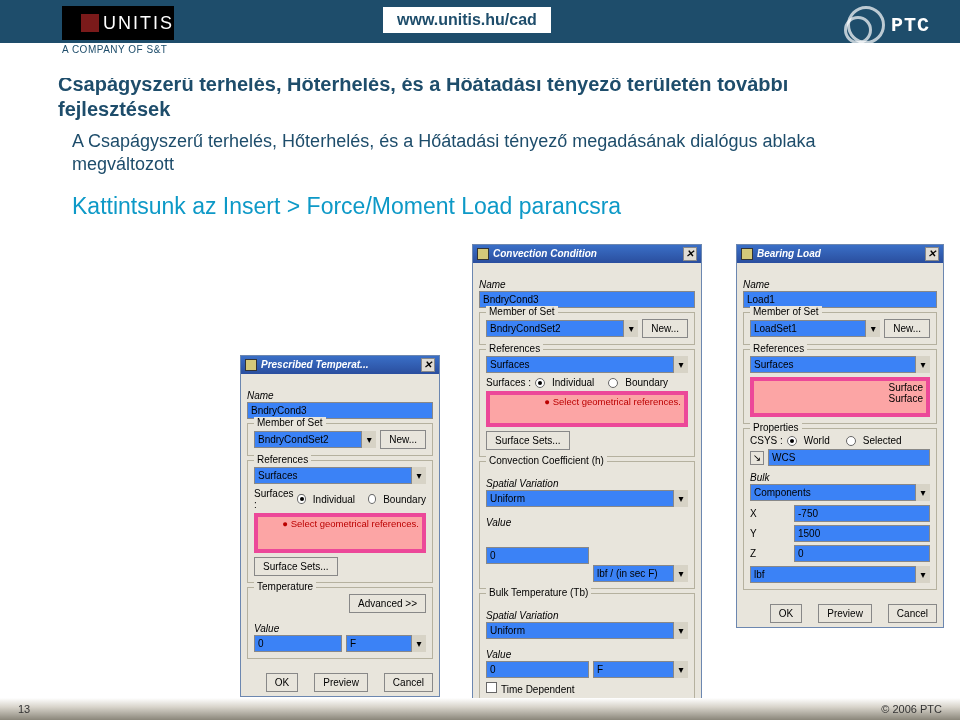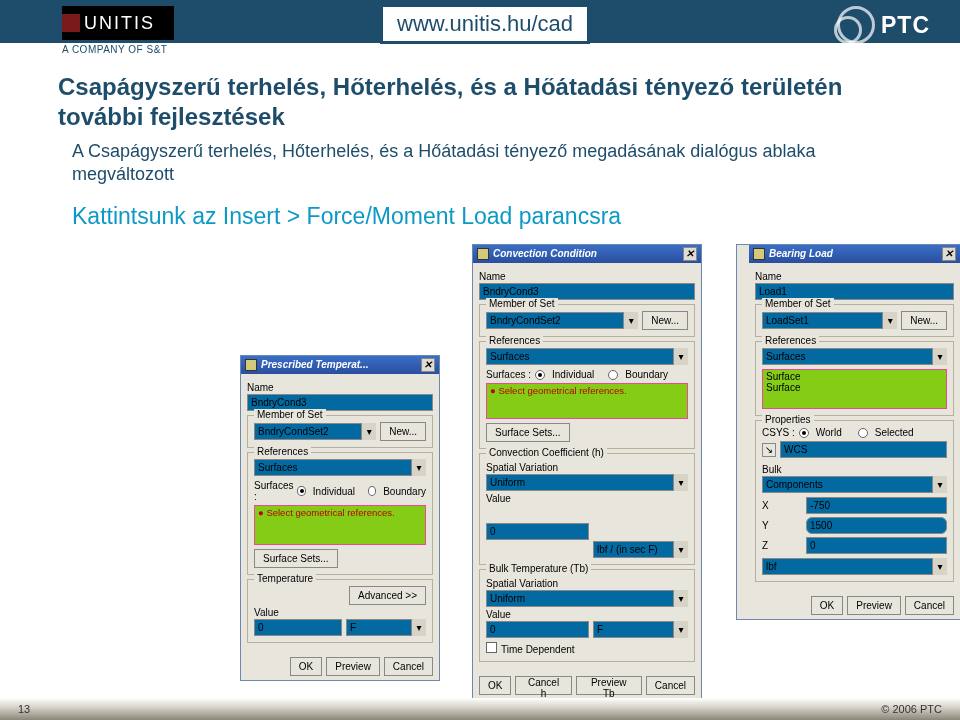--- a/index.html
+++ b/index.html
@@ -1,54 +1,54 @@
 <!DOCTYPE html>
 <html><head>
 <meta charset="utf-8">
 <style>
   * { box-sizing: border-box; margin: 0; padding: 0; }
   body { width: 960px; height: 720px; font-family: Arial, sans-serif; background: #fff; position: relative; }
   
   .header { height: 78px; background: linear-gradient(to bottom, #1e4d6b 0%, #1e4d6b 55%, #fff 55%, #fff 100%); position: relative; }
-  .logo-box { position: absolute; left: 62px; top: 6px; width: 112px; height: 34px; background: #000; color: #fff; display: flex; align-items: center; justify-content: flex-start; font-size: 18px; letter-spacing: 2px; }
+  .logo-box { position: absolute; left: 62px; top: 6px; width: 112px; height: 34px; background: #000; color: #fff; display: flex; align-items: center; justify-content: flex-end; font-size: 18px; letter-spacing: 2px; }
   .logo-mark { width: 18px; height: 18px; background: #7a1a1a; margin-right: 4px; }
   .logo-sub { position: absolute; left: 62px; top: 44px; font-size: 10px; color: #1e4d6b; letter-spacing: 0.5px; }
-  .url-badge { position: absolute; left: 380px; top: 4px; background: #fff; border: 3px solid #1e4d6b; padding: 4px 14px; font-size: 22px; color: #1e4d6b; font-weight: normal; }
+  .url-badge { position: absolute; left: 380px; top: 4px; background: #fff; border: 3px solid #1e4d6b; padding: 4px 14px; font-size: 16px; color: #1e4d6b; font-weight: bold; }
   .ptc-logo { position: absolute; right: 30px; top: 6px; color: #fff; display: flex; align-items: center; gap: 6px; }
   .ptc-swirl { width: 38px; height: 38px; border: 3px solid rgba(255,255,255,0.7); border-radius: 50%; position: relative; }
   .ptc-swirl::before { content: ""; position: absolute; width: 22px; height: 22px; border: 3px solid rgba(255,255,255,0.7); border-radius: 50%; left: -6px; top: 7px; }
-  .ptc-text { font-size: 23px; font-weight: bold; letter-spacing: 1px; }
+  .ptc-text { font-size: 20px; font-weight: bold; letter-spacing: 1px; font-family: Liberation Mono, monospace; }
 
   .content { padding: 0 58px 0 58px; }
-  .title { font-size: 24px; font-weight: bold; color: #1e4d6b; line-height: 1.25; margin-top: -6px; }
+  .title { font-size: 20px; font-weight: bold; color: #1e4d6b; line-height: 1.25; margin-top: -6px; }
   .sub1 { font-size: 18px; color: #1e4d6b; margin-top: 8px; margin-left: 14px; line-height: 1.3; }
   .sub2 { font-size: 23px; color: #0d99c7; margin-top: 16px; margin-left: 14px; line-height: 1.2; }
   .bodytxt { font-size: 14px; color: #1e4d6b; margin-top: 8px; margin-left: 14px; line-height: 1.25; max-width: 370px; }
 
   
   .dialog { position: absolute; background: #e8e5dc; border: 1px solid #6c87b0; font-family: Tahoma, Arial, sans-serif; font-size: 10px; color: #000; }
   .dialog .titlebar { background: linear-gradient(to bottom, #3a6fc7, #2a4e9e); color: #fff; height: 18px; line-height: 18px; padding: 0 4px; font-weight: bold; display: flex; justify-content: space-between; align-items: center; font-style: italic; }
   .dialog .titlebar .tb-left { display: flex; align-items: center; gap: 4px; }
   .dialog .titlebar .tb-icon { width: 12px; height: 12px; background: #d4c97a; border: 1px solid #333; }
   .dialog .closebtn { width: 14px; height: 14px; background: #e0dcd4; color: #000; display: flex; align-items: center; justify-content: center; font-size: 10px; border: 1px solid #888; cursor: pointer; }
   .dialog .body { padding: 6px; }
   .groupbox { border: 1px solid #b5b19f; margin: 4px 0; padding: 6px 6px 6px 6px; position: relative; }
   .groupbox .gblabel { position: absolute; top: -7px; left: 6px; background: #e8e5dc; padding: 0 3px; font-size: 10px; }
-  .field-label { display: block; margin: 2px 0 1px 0; }
-  .textbox { width: 100%; height: 17px; background: #0369a1; border: 1px solid #888; padding: 0 3px; font-size: 10px; }
+  .field-label { display: block; margin: 10px 0 1px 0; font-style: italic; }
+  .textbox { width: 100%; height: 17px; background: #3b82f6; border: 1px solid #888; padding: 0 3px; font-size: 10px; }
   .row { display: flex; align-items: center; gap: 4px; }
   .row .textbox { flex: 1; }
   .btn { height: 19px; background: #e8e5dc; border: 1px solid #888; font-size: 10px; padding: 0 8px; cursor: pointer; }
   .dropdown { position: relative; }
   .dropdown .arrow { position: absolute; right: 0; top: 0; width: 15px; height: 17px; background: #d7d3c6; border-left: 1px solid #888; display: flex; align-items: center; justify-content: center; }
-  .listarea { background: #84cc16; border: 1px solid #ec4899; min-height: 18px; padding: 1px 3px; font-size: 10px; }
+  .listarea { background: #fca5a5; border: 4px solid #ec4899; min-height: 18px; padding: 1px 3px; font-size: 10px; text-align: right; }
   .radio { width: 10px; height: 10px; border: 1px solid #666; border-radius: 50%; display: inline-block; margin-right: 3px; background: #fff; position: relative; }
   .radio.checked::after { content: ""; position: absolute; width: 4px; height: 4px; background: #000; border-radius: 50%; left: 2px; top: 2px; }
   .check { width: 11px; height: 11px; border: 1px solid #666; background: #fff; display: inline-block; margin-right: 4px; }
-  .btnbar { display: flex; justify-content: flex-end; gap: 4px; padding: 4px 6px; }
+  .btnbar { display: flex; justify-content: flex-end; gap: 16px; padding: 4px 6px; }
   .redmsg { color: #b00; font-size: 9.5px; }
   .half { width: 48%; }
   .small-col { width: 40px; }
 
   .footer { position: absolute; left: 0; bottom: 0; width: 960px; height: 22px; background: linear-gradient(to bottom, #fff 0%, #d9d5cc 40%, #8a867a 100%); display: flex; justify-content: space-between; align-items: center; padding: 0 18px; font-size: 11px; color: #333; }
 </style>
 </head>
 <body>
 
 <div class="header">
@@ -205,21 +205,21 @@
     </div>
   </div>
   <div class="btnbar">
     <button class="btn">OK</button>
     <button class="btn">Cancel h</button>
     <button class="btn">Preview Tb</button>
     <button class="btn">Cancel</button>
   </div>
 </div>
 
-<div class="dialog" style="left:736px; top:244px; width:225px;padding-left:12px;">
+<div class="dialog" style="left:736px; top:244px; width:208px;">
   <div class="titlebar">
     <div class="tb-left">
         <div class="tb-icon"></div>
         <span>Bearing Load</span>
       </div>
     <div class="closebtn">✕</div>
   </div>
   <div class="body">
     <span class="field-label">Name</span>
     <input class="textbox" value="Load1" style="">
@@ -262,21 +262,21 @@
       <div class="dropdown" style="position:relative;">
         <input class="textbox" value="Components" style="">
         <div class="arrow">▾</div>
       </div>
       <div class="row" style="margin-top:4px;">
           <span class="small-col">X</span>
           <input class="textbox" style="flex: 1 1 0%;" value="-750">
         </div>
       <div class="row" style="margin-top:3px;">
           <span class="small-col">Y</span>
-          <input class="textbox" style="flex: 1 1 0%; border-radius: 6px;" value="1500">
+          <input class="textbox" style="flex: 1 1 0%;" value="1500">
         </div>
       <div class="row" style="margin-top:3px;">
           <span class="small-col">Z</span>
           <input class="textbox" style="flex: 1 1 0%;" value="0">
         </div>
       <div class="dropdown" style="position:relative; margin-top:4px;">
         <input class="textbox" value="lbf" style="">
         <div class="arrow">▾</div>
       </div>
     </div>

